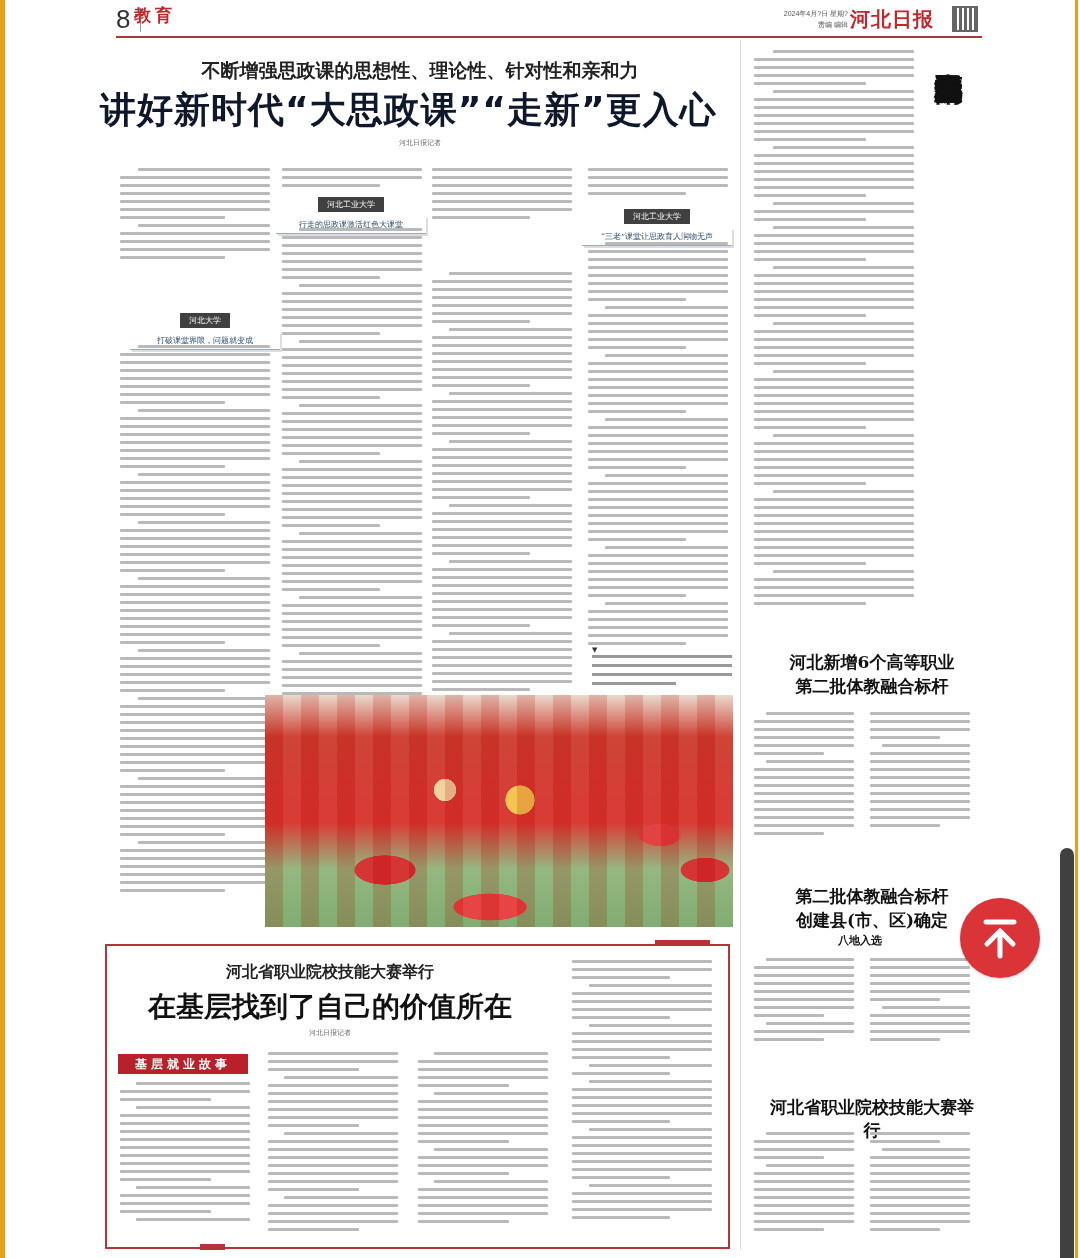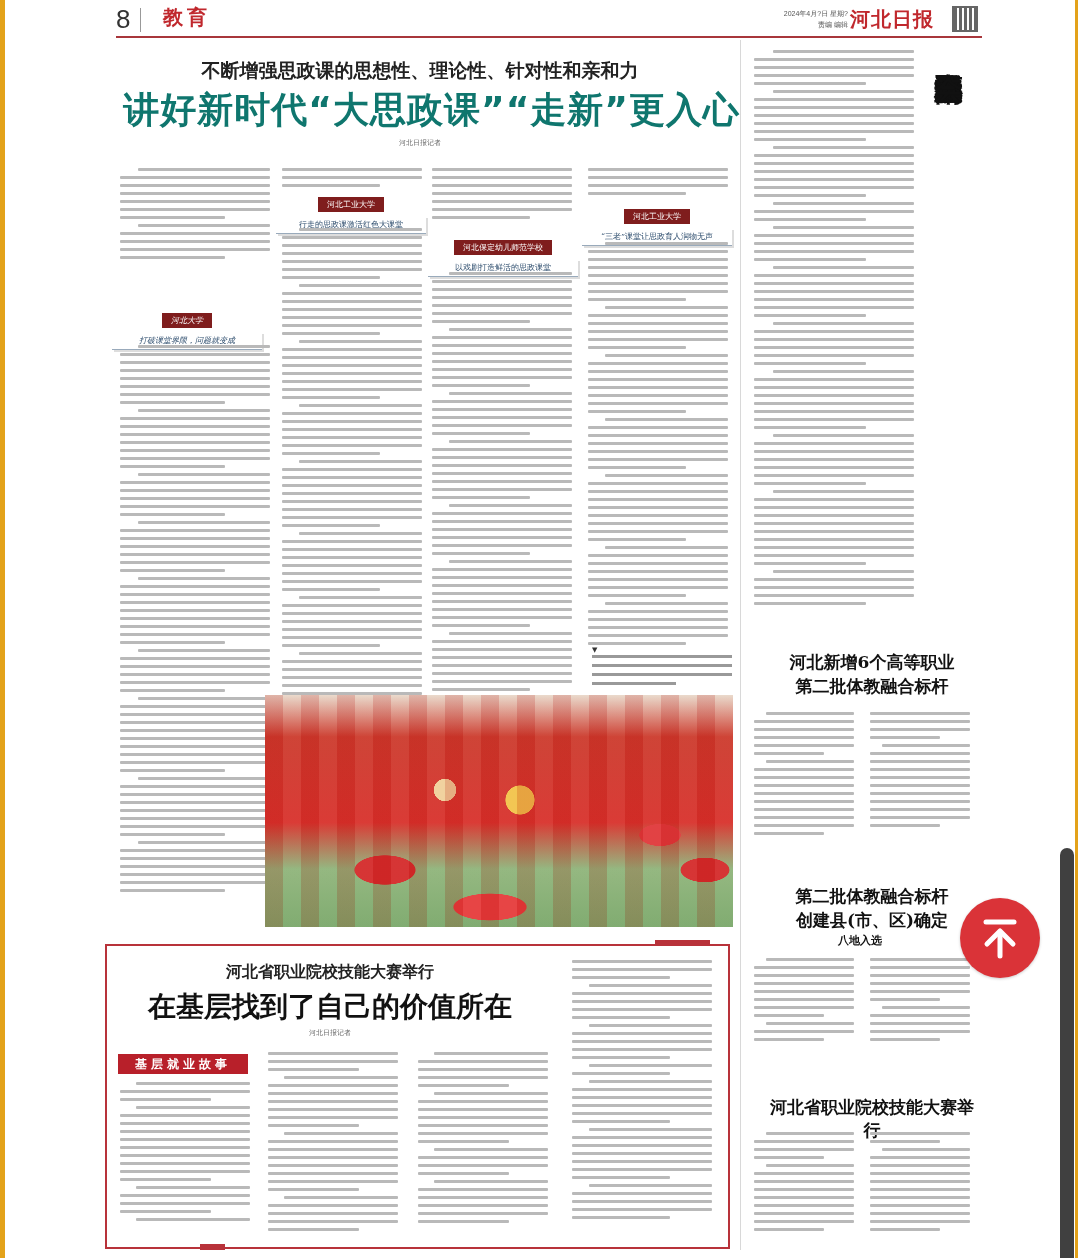--- a/index.html
+++ b/index.html
@@ -8,39 +8,39 @@
 
   .edge-left { position: absolute; left: 0; top: 0; width: 5px; height: 1258px; background: #e3a21a; }
   .edge-right { position: absolute; right: 2px; top: 0; width: 3px; height: 1258px; background: #e3a21a; }
 
   .paper { position: absolute; left: 100px; top: 0; width: 880px; height: 1258px; }
 
   
   .masthead { position: absolute; left: 8px; top: 2px; width: 866px; height: 36px; }
   .page-num { position: absolute; left: 8px; top: 2px; font-family: "Liberation Sans", sans-serif; font-size: 26px; color: #333; }
   .page-sep { position: absolute; left: 32px; top: 6px; width: 1px; height: 24px; background: #999; }
-  .section-name { position: absolute; left: 55px; top: 2px; font-family: "DejaVu Sans", sans-serif; font-weight: bold; font-size: 20px; color: #c0282d; letter-spacing: 4px; }
+  .section-name { position: absolute; left: 26px; top: 2px; font-family: "DejaVu Sans", sans-serif; font-weight: bold; font-size: 17px; color: #c0282d; letter-spacing: 4px; }
   .mast-meta { position: absolute; left: 640px; top: 6px; font-family: "Liberation Sans", sans-serif; font-size: 7px; color: #555; line-height: 11px; text-align: right; width: 100px; }
   .mast-logo { position: absolute; left: 742px; top: 4px; font-family: "DejaVu Serif", serif; font-weight: bold; font-size: 20px; color: #c0282d; letter-spacing: 1px; }
   .mast-qr { position: absolute; left: 844px; top: 4px; width: 26px; height: 26px; background:
       repeating-linear-gradient(90deg, #333 0 3px, #fff 3px 5px), #333; opacity: .75; border: 2px solid #333; }
   .mast-rule { position: absolute; left: 8px; top: 34px; width: 866px; height: 2px; background: #a8363b; }
 
   
   .kicker { position: absolute; left: 0; top: 58px; width: 640px; text-align: center; font-size: 19px; font-weight: bold; color: #222; }
-  .headline { position: absolute; left: 0; top: 86px; width: 640px; text-align: right; font-family: "DejaVu Sans", sans-serif; font-size: 36px; font-weight: bold; color: #0f766e; letter-spacing: 1px; }
+  .headline { position: absolute; left: 0; top: 86px; width: 640px; text-align: left; font-family: "DejaVu Sans", sans-serif; font-size: 36px; font-weight: bold; color: #0f172a; letter-spacing: 1px; }
   .byline { position: absolute; left: 0; top: 138px; width: 640px; text-align: center; font-size: 7px; color: #666; }
 
   .col { position: absolute; }
   .lines { display: flex; flex-direction: column; gap: 5px; }
   .ln { height: 3px; background: #b9b9b9; border-radius: 1px; }
   .ln.s { width: 70%; }
   .ln.i { margin-left: 12%; }
 
-  .tag-blue { display: inline-block; background: #7f1d1d; color: #fff; font-family: "DejaVu Sans", sans-serif; font-size: 8px; padding: 2px 9px; }
+  .tag-blue { display: inline-block; background: #404040; color: #fff; font-family: "DejaVu Sans", sans-serif; font-size: 8px; padding: 2px 9px; }
   .subhead-box { position: absolute; text-align: center; }
   .subhead-box .sub { margin-top: 4px; font-size: 8px; color: #2a4a6b; border-bottom: 1px solid #9ab; box-shadow: 2px 2px 0 #ddd; padding: 3px 4px; background: #fff; }
 
   
   .photo { position: absolute; left: 165px; top: 695px; width: 468px; height: 232px; overflow: hidden;
     background:
       radial-gradient(ellipse 50px 24px at 120px 175px, #d42a2a 60%, transparent 62%),
       radial-gradient(ellipse 60px 22px at 225px 212px, #e63b3b 60%, transparent 62%),
       radial-gradient(ellipse 40px 20px at 440px 175px, #d42a2a 60%, transparent 62%),
       radial-gradient(ellipse 34px 18px at 395px 140px, #e0383a 60%, transparent 62%),
@@ -104,21 +104,21 @@
       <div class="ln"></div>
       <div class="ln"></div>
       <div class="ln"></div>
       <div class="ln s"></div>
     <div class="ln i"></div>
       <div class="ln"></div>
       <div class="ln"></div>
       <div class="ln"></div>
       <div class="ln s"></div>
   </div>
-  <div class="subhead-box" style="left:12px; top:308px; width:150px;font-style:italic;">
+  <div class="subhead-box" style="left:30px; top:308px; width:150px;">
     <span class="tag-blue">河北大学</span>
     <div class="sub">打破课堂界限，问题就变成</div>
   </div>
   <div class="col lines" style="left:20px; top:345px; width:150px;">
     <div class="ln i"></div>
       <div class="ln"></div>
       <div class="ln"></div>
       <div class="ln"></div>
       <div class="ln"></div>
       <div class="ln"></div>
@@ -262,24 +262,20 @@
   </div>
 
   <div class="col lines" style="left:332px; top:168px; width:140px;">
     <div class="ln"></div>
       <div class="ln"></div>
       <div class="ln"></div>
       <div class="ln"></div>
       <div class="ln"></div>
       <div class="ln"></div>
       <div class="ln s"></div>
-  </div>
-  <div class="subhead-box" style="left:328px; top:235px; width:150px;">
-    <span class="tag-blue">河北保定幼儿师范学校</span>
-    <div class="sub">以戏剧打造鲜活的思政课堂</div>
   </div>
   <div class="col lines" style="left:332px; top:272px; width:140px;">
     <div class="ln i"></div>
       <div class="ln"></div>
       <div class="ln"></div>
       <div class="ln"></div>
       <div class="ln"></div>
       <div class="ln"></div>
       <div class="ln s"></div>
     <div class="ln i"></div>

